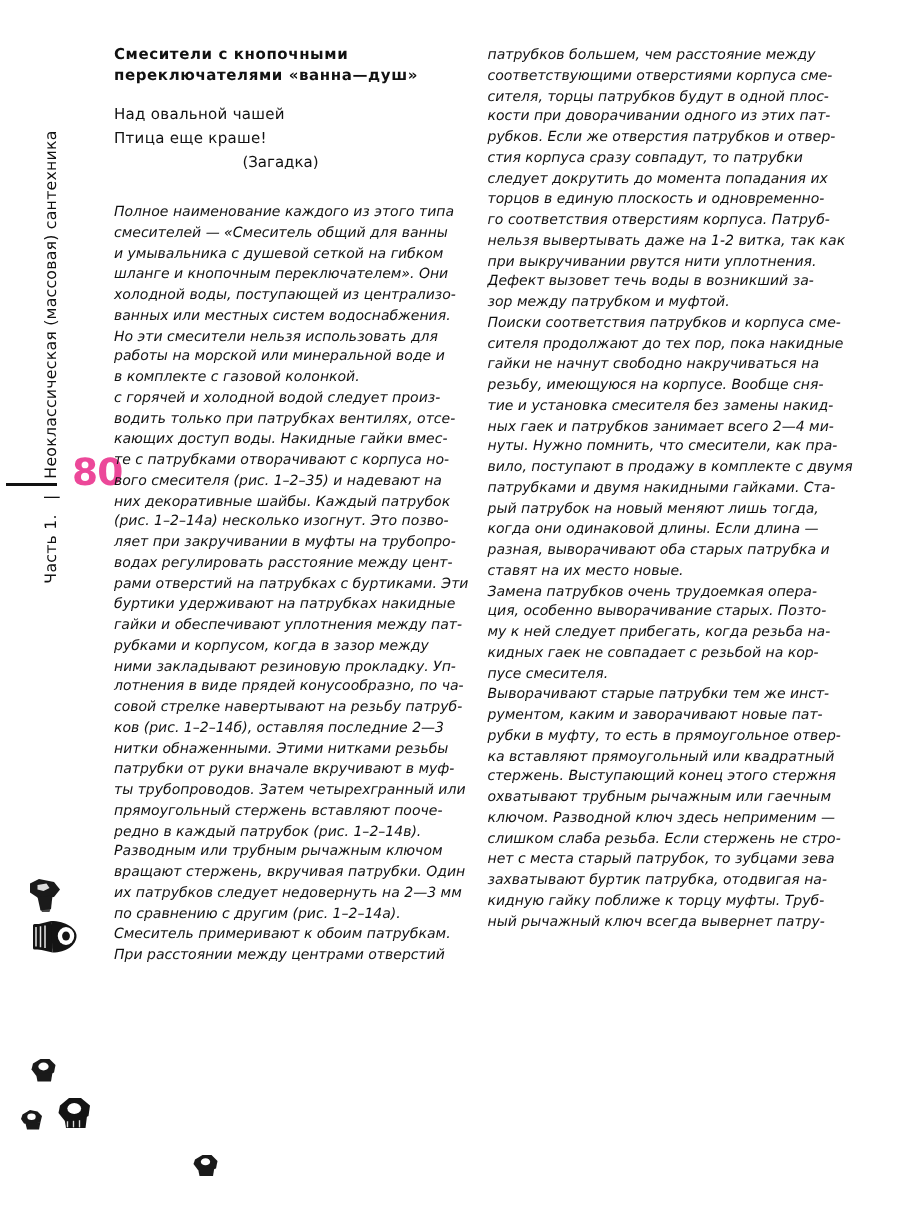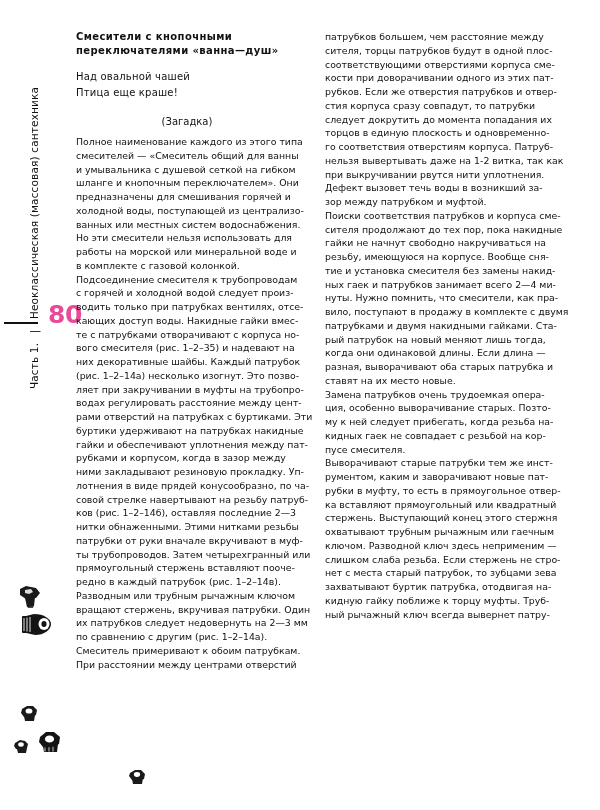--- a/index.html
+++ b/index.html
@@ -92,38 +92,39 @@
   .epigraph {
     width: 228px;
     font-size: 10px;
     line-height: 1.52;
     margin-bottom: 4px;
   }
   .epigraph .e-line { display: block; letter-spacing: .2px; }
   .epigraph .e-src {
     display: block;
     text-align: center;
-    margin-top: 14px;
+    margin-top: 1px;
     padding-right: 6px;
   }
 
   .columns {
     position: absolute;
     left: 0;
     top: 0;
     width: 500px;
   }
   .col {
     position: absolute;
     top: 0;
     width: 228px;
     font-size: 9.35px;
     line-height: 1.472;
     text-align: left;
     letter-spacing: 0px;
+    font-style: italic;
   }
   .col-left  { left: 0px;   top: 105px; }
   .col-right { left: 249px; top: 0px; }
   .col .ln { display: block; white-space: pre; }
 </style>
 </head>
 <body>
 
 <div class="margin-strip">
 
@@ -236,27 +237,25 @@
     <span class="e-line">Птица еще краше!</span>
     <span class="e-src">(Загадка)</span>
   </div>
 
   <div class="columns">
     <div class="col col-left" id="col-left">
         <span class="ln">Полное наименование каждого из этого типа</span>
         <span class="ln">смесителей — «Смеситель общий для ванны</span>
         <span class="ln">и умывальника с душевой сеткой на гибком</span>
         <span class="ln">шланге и кнопочным переключателем». Они</span>
-        <span class="ln">предназначены для смешивания горячей и</span>
         <span class="ln">холодной воды, поступающей из централизо-</span>
         <span class="ln">ванных или местных систем водоснабжения.</span>
         <span class="ln">Но эти смесители нельзя использовать для</span>
         <span class="ln">работы на морской или минеральной воде и</span>
         <span class="ln">в комплекте с газовой колонкой.</span>
-        <span class="ln">Подсоединение смесителя к трубопроводам</span>
         <span class="ln">с горячей и холодной водой следует произ-</span>
         <span class="ln">водить только при патрубках вентилях, отсе-</span>
         <span class="ln">кающих доступ воды. Накидные гайки вмес-</span>
         <span class="ln">те с патрубками отворачивают с корпуса но-</span>
         <span class="ln">вого смесителя (рис. 1–2–35) и надевают на</span>
         <span class="ln">них декоративные шайбы. Каждый патрубок</span>
         <span class="ln">(рис. 1–2–14а) несколько изогнут. Это позво-</span>
         <span class="ln">ляет при закручивании в муфты на трубопро-</span>
         <span class="ln">водах регулировать расстояние между цент-</span>
         <span class="ln">рами отверстий на патрубках с буртиками. Эти</span>
@@ -274,22 +273,22 @@
         <span class="ln">редно в каждый патрубок (рис. 1–2–14в).</span>
         <span class="ln">Разводным или трубным рычажным ключом</span>
         <span class="ln">вращают стержень, вкручивая патрубки. Один</span>
         <span class="ln">их патрубков следует недовернуть на 2—3 мм</span>
         <span class="ln">по сравнению с другим (рис. 1–2–14а).</span>
         <span class="ln">Смеситель примеривают к обоим патрубкам.</span>
         <span class="ln">При расстоянии между центрами отверстий</span>
       </div>
     <div class="col col-right" id="col-right">
         <span class="ln">патрубков большем, чем расстояние между</span>
+        <span class="ln">соответствующими отверстиями корпуса сме-</span>
         <span class="ln">сителя, торцы патрубков будут в одной плос-</span>
-        <span class="ln">соответствующими отверстиями корпуса сме-</span>
         <span class="ln">кости при доворачивании одного из этих пат-</span>
         <span class="ln">рубков. Если же отверстия патрубков и отвер-</span>
         <span class="ln">стия корпуса сразу совпадут, то патрубки</span>
         <span class="ln">следует докрутить до момента попадания их</span>
         <span class="ln">торцов в единую плоскость и одновременно-</span>
         <span class="ln">го соответствия отверстиям корпуса. Патруб-</span>
         <span class="ln">нельзя вывертывать даже на 1-2 витка, так как</span>
         <span class="ln">при выкручивании рвутся нити уплотнения.</span>
         <span class="ln">Дефект вызовет течь воды в возникший за-</span>
         <span class="ln">зор между патрубком и муфтой.</span>

